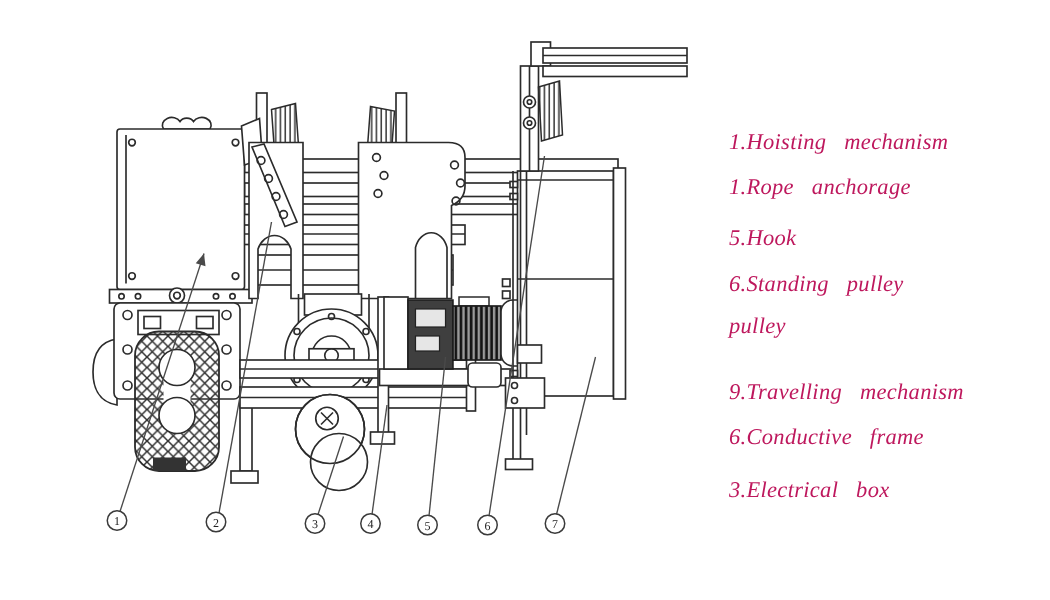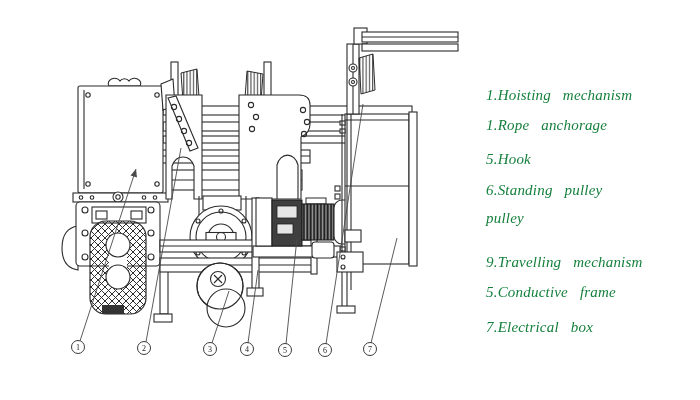--- a/index.html
+++ b/index.html
@@ -1,18 +1,18 @@
 <!DOCTYPE html>
 <html><head>
 <meta charset="utf-8">
 <style>
   html,body{margin:0;padding:0;background:#fff;}
   .canvas{position:relative;width:700px;height:400px;background:#ffffff;overflow:hidden;
           font-family:"Liberation Serif","DejaVu Serif",serif;}
-  .legend-line{position:absolute;left:486px;font-style:italic;font-size:15px;color:#15803d;
+  .legend-line{position:absolute;left:486px;font-style:italic;font-size:15px;color:#be185d;
                word-spacing:8px;letter-spacing:.2px;white-space:nowrap;}
   svg{position:absolute;left:0;top:0;}
   .ln{stroke:#2b2b2b;stroke-width:1.1;fill:none;}
   .wh{stroke:#2b2b2b;stroke-width:1.1;fill:#ffffff;}
   .leader{stroke:#4a4a4a;stroke-width:.9;fill:none;}
   .co-circle{stroke:#3a3a3a;stroke-width:1;fill:#ffffff;}
   .co-num{font-family:"Liberation Serif","DejaVu Serif",serif;font-size:8px;fill:#222;
           text-anchor:middle;}
 </style>
 </head>
@@ -233,17 +233,17 @@
   </g>
 </svg>
 
 <div>
   <div class="legend-line" style="top:87px">1.Hoisting mechanism</div>
   <div class="legend-line" style="top:117px">1.Rope anchorage</div>
   <div class="legend-line" style="top:151px">5.Hook</div>
   <div class="legend-line" style="top:182px">6.Standing pulley</div>
   <div class="legend-line" style="top:210px">pulley</div>
   <div class="legend-line" style="top:254px">9.Travelling mechanism</div>
-  <div class="legend-line" style="top:284px">5.Conductive frame</div>
-  <div class="legend-line" style="top:319px">7.Electrical box</div>
+  <div class="legend-line" style="top:284px">6.Conductive frame</div>
+  <div class="legend-line" style="top:319px">3.Electrical box</div>
 </div>
 
 </div>
 
 </body></html>

